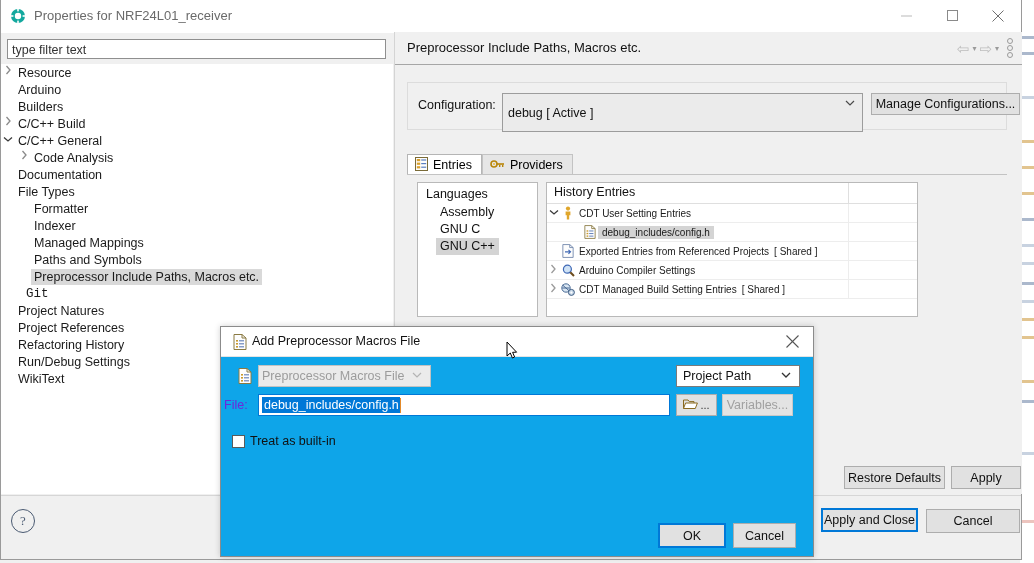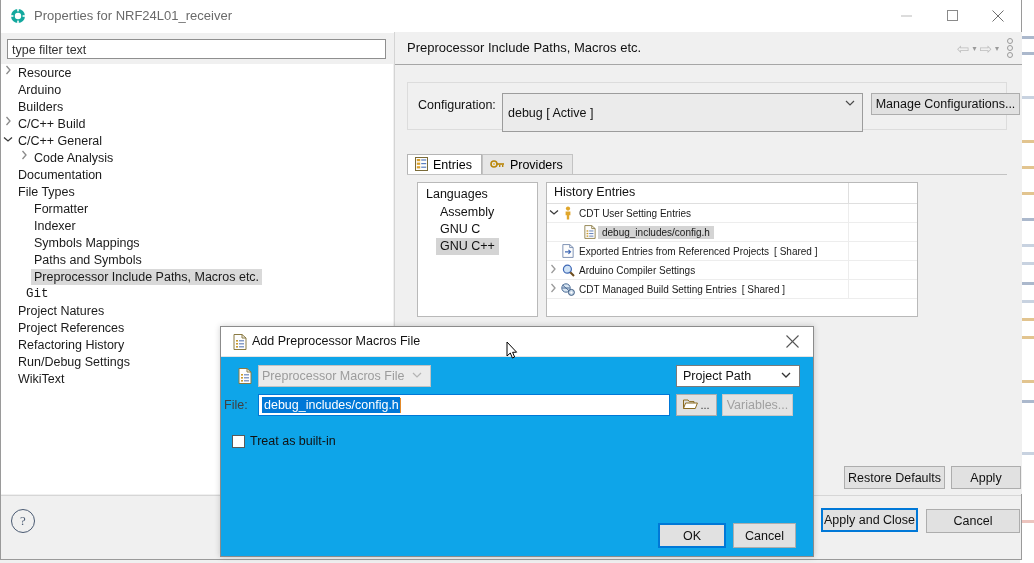--- a/index.html
+++ b/index.html
@@ -365,21 +365,21 @@
     display: flex; align-items: center;
     padding-left: 6px;
     font-size: 12.5px; color: #111;
   }
   .path-combo .caret {
     position: absolute; right: 8px; top: 3px;
     font-size: 11px; color: #333;
   }
   .file-label {
     position: absolute; left: 224px; top: 398px;
-    font-size: 12.5px; color: #404040;
+    font-size: 12.5px; color: #6d28d9;
   }
   .file-input {
     position: absolute; left: 258px; top: 394px;
     width: 412px; height: 22px;
     background: #ffffff;
     border: 1px solid #0078d7;
     box-sizing: border-box;
     display: flex; align-items: center;
     padding-left: 3px;
   }
@@ -546,21 +546,21 @@
         <div class="tree-row" style="padding-left: 16px;">
           <span class="tree-arrow"></span>
           <span class="tree-label">Formatter</span>
         </div>
         <div class="tree-row" style="padding-left: 16px;">
           <span class="tree-arrow"></span>
           <span class="tree-label">Indexer</span>
         </div>
         <div class="tree-row" style="padding-left: 16px;">
           <span class="tree-arrow"></span>
-          <span class="tree-label">Symbols Mappings</span>
+          <span class="tree-label">Managed Mappings</span>
         </div>
         <div class="tree-row" style="padding-left: 16px;">
           <span class="tree-arrow"></span>
           <span class="tree-label">Paths and Symbols</span>
         </div>
         <div class="tree-row" style="padding-left: 16px;">
           <span class="tree-arrow"></span>
           <span class="tree-label selected">Preprocessor Include Paths, Macros etc.</span>
         </div>
         <div class="tree-row" style="padding-left: 8px; font-family: Liberation Mono, monospace;">

